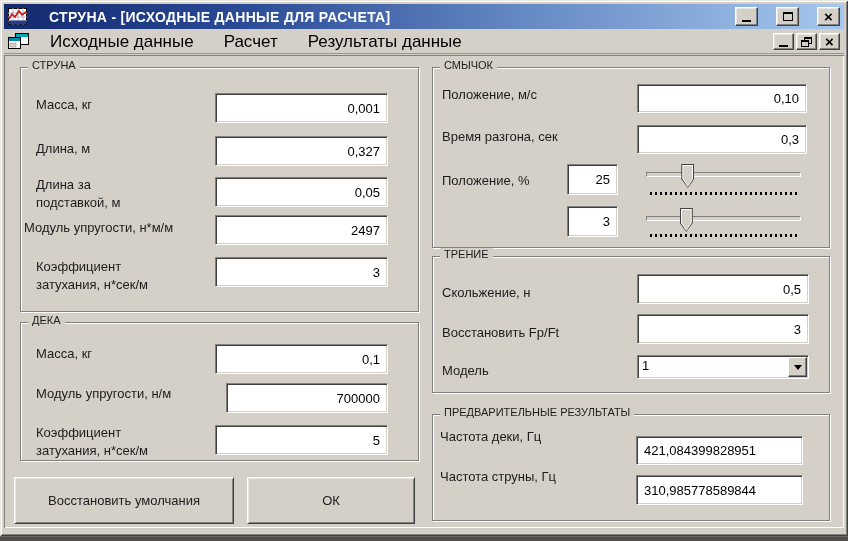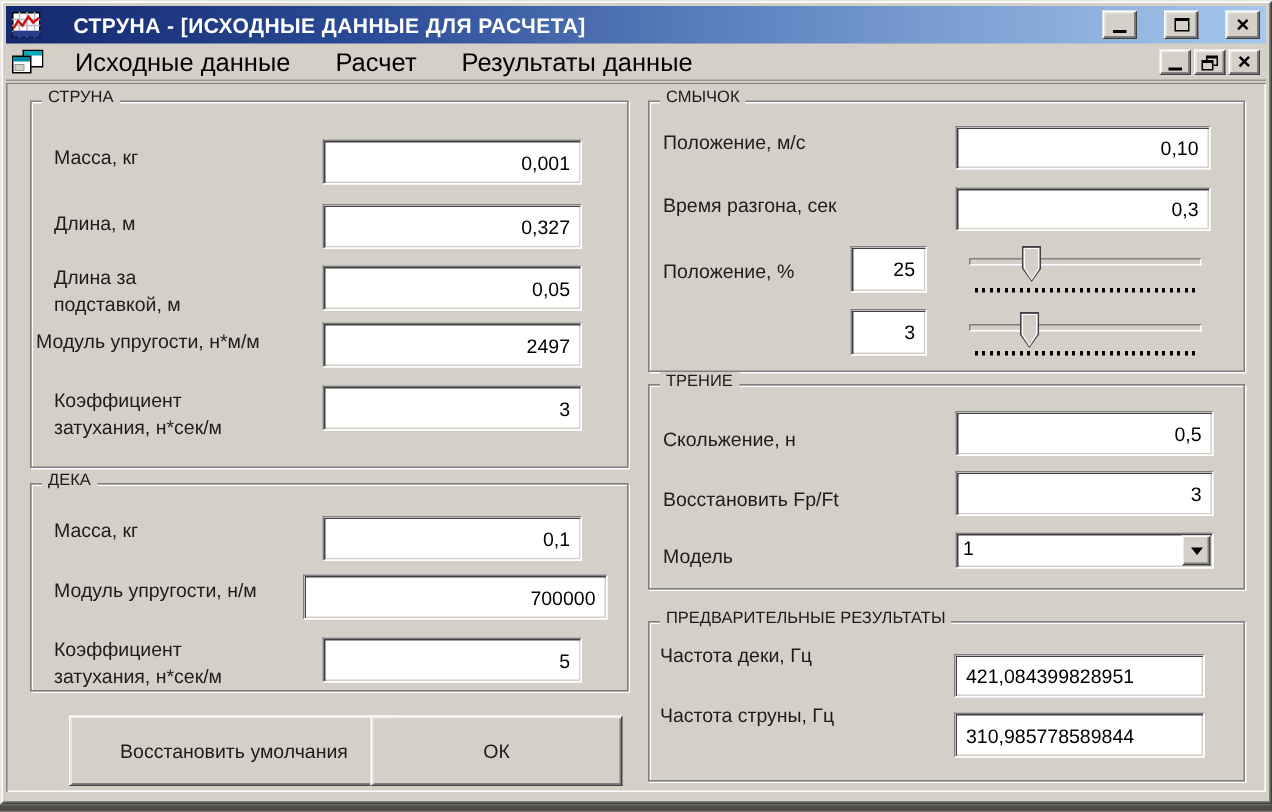--- a/index.html
+++ b/index.html
@@ -187,25 +187,25 @@
   <input class="tb num" style="left: 215px; top: 215px; width: 173px; height: 30px;" readonly="" value="2497">
   <span class="lbl" style="left:36px; top:258px; width:150px;">Коэффициент затухания, н*сек/м</span>
   <input class="tb num" style="left: 215px; top: 257px; width: 173px; height: 30px;" readonly="" value="3">
 
   <div class="groupbox" style="left:20px; top:322px; width:399px; height:139px;">
     <span class="gb-legend">ДЕКА</span>
   </div>
   <span class="lbl" style="left:36px; top:345px; width:170px;">Масса, кг</span>
   <input class="tb num" style="left: 215px; top: 344px; width: 173px; height: 30px;" readonly="" value="0,1">
   <span class="lbl" style="left:36px; top:385px; width:180px;">Модуль упругости, н/м</span>
-  <input class="tb num" style="left: 202px; top: 383px; width: 203px; height: 30px;" readonly="" value="700000">
+  <input class="tb num" style="left: 226px; top: 383px; width: 162px; height: 30px;" readonly="" value="700000">
   <span class="lbl" style="left:36px; top:424px; width:150px;">Коэффициент затухания, н*сек/м</span>
   <input class="tb num" style="left: 215px; top: 425px; width: 173px; height: 30px;" readonly="" value="5">
 
-  <button class="btn" style="left:14px; top:477px; width:220px; height:47px;margin-left:32px;">Восстановить умолчания</button>
+  <button class="btn" style="left:14px; top:477px; width:220px; height:47px;">Восстановить умолчания</button>
   <button class="btn" style="left:247px; top:477px; width:168px; height:47px;">ОК</button>
 
   <div class="groupbox" style="left:432px; top:67px; width:398px; height:181px;">
     <span class="gb-legend">СМЫЧОК</span>
   </div>
   <span class="lbl" style="left:442px; top:86px; width:180px;">Положение, м/с</span>
   <input class="tb num" style="left: 637px; top: 84px; width: 170px; height: 29px;" readonly="" value="0,10">
   <span class="lbl" style="left:442px; top:128px; width:180px;">Время разгона, сек</span>
   <input class="tb num" style="left: 637px; top: 125px; width: 170px; height: 29px;" readonly="" value="0,3">
 

